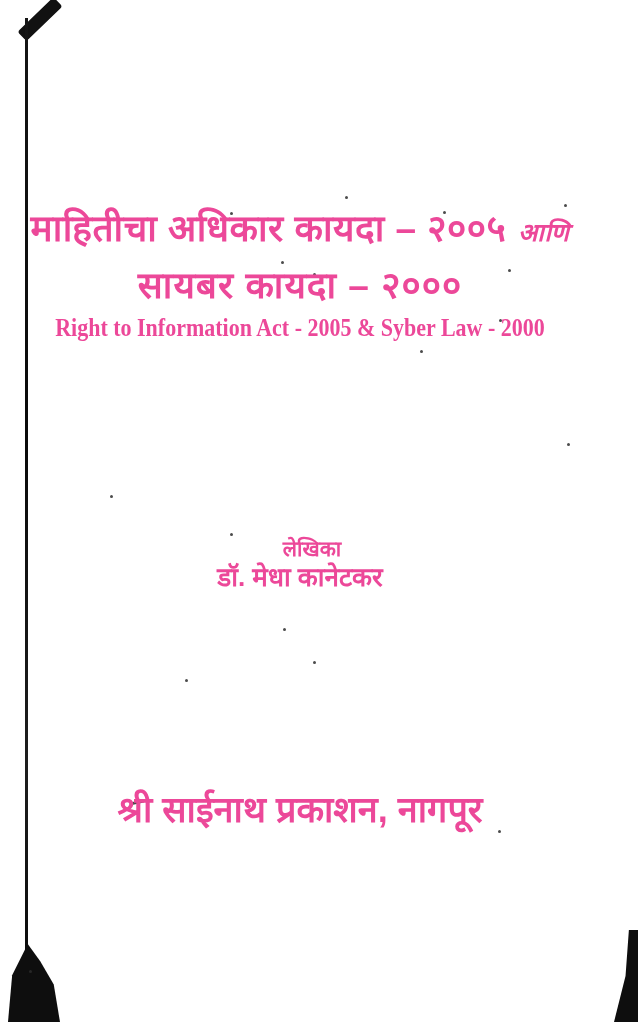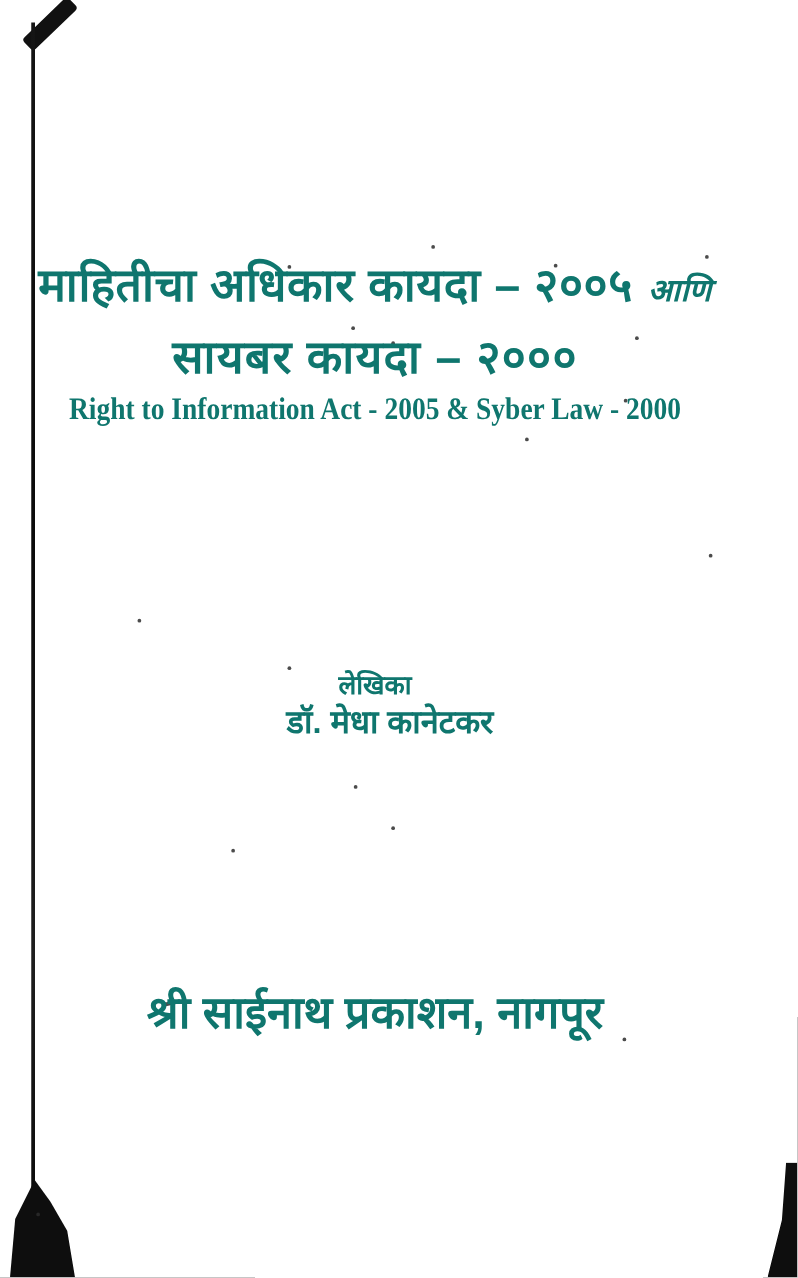--- a/index.html
+++ b/index.html
@@ -3,43 +3,43 @@
 <meta charset="utf-8">
 <style>
   html,body { margin:0; padding:0; background:#9a9a9a; }
   .page {
     position:relative;
     width:638px; height:1022px;
     margin:0 auto;
     background:#ffffff;
     overflow:hidden;
     font-family:"Liberation Sans", sans-serif;
-    color:#0f766e;
+    color:#ec4899;
   }
   .center-col {
     position:absolute;
     left:0; width:600px;
     text-align:center;
     white-space:nowrap;
   }
   .title-line1 { top:201px; font-size:37px; font-weight:700; line-height:56px; letter-spacing:0.5px; }
   .title-suffix {
     font-size:25px; font-weight:600; font-style:italic;
     font-family:"Liberation Serif", serif;
     margin-left:12px;
   }
   .title-line2 { top:258px; font-size:37px; font-weight:700; line-height:56px; letter-spacing:1px; }
   .title-english {
     top:309px;
     font-family:"Liberation Serif", serif;
     font-weight:700; font-size:25px; line-height:38px;
     transform:scaleX(0.88); transform-origin:50% 50%;
   }
-  .author-label { top:535px; font-size:21px; font-weight:700; line-height:28px; }
-  .author-name  { top:559px; font-size:26px; font-weight:700; line-height:36px;padding-left:12px; }
+  .author-label { top:535px; font-size:21px; font-weight:700; line-height:28px;padding-left:12px; }
+  .author-name  { top:559px; font-size:26px; font-weight:700; line-height:36px; }
   .publisher    { top:788px; font-size:36px; font-weight:700; line-height:44px; }
 
   
   .art { position:absolute; background:#111111; }
   .art-topleft {
     left:22px; top:30px; width:50px; height:13px;
     transform-origin:0 50%; transform:rotate(-44deg);
     border-radius:3px;
   }
   .art-leftline {

